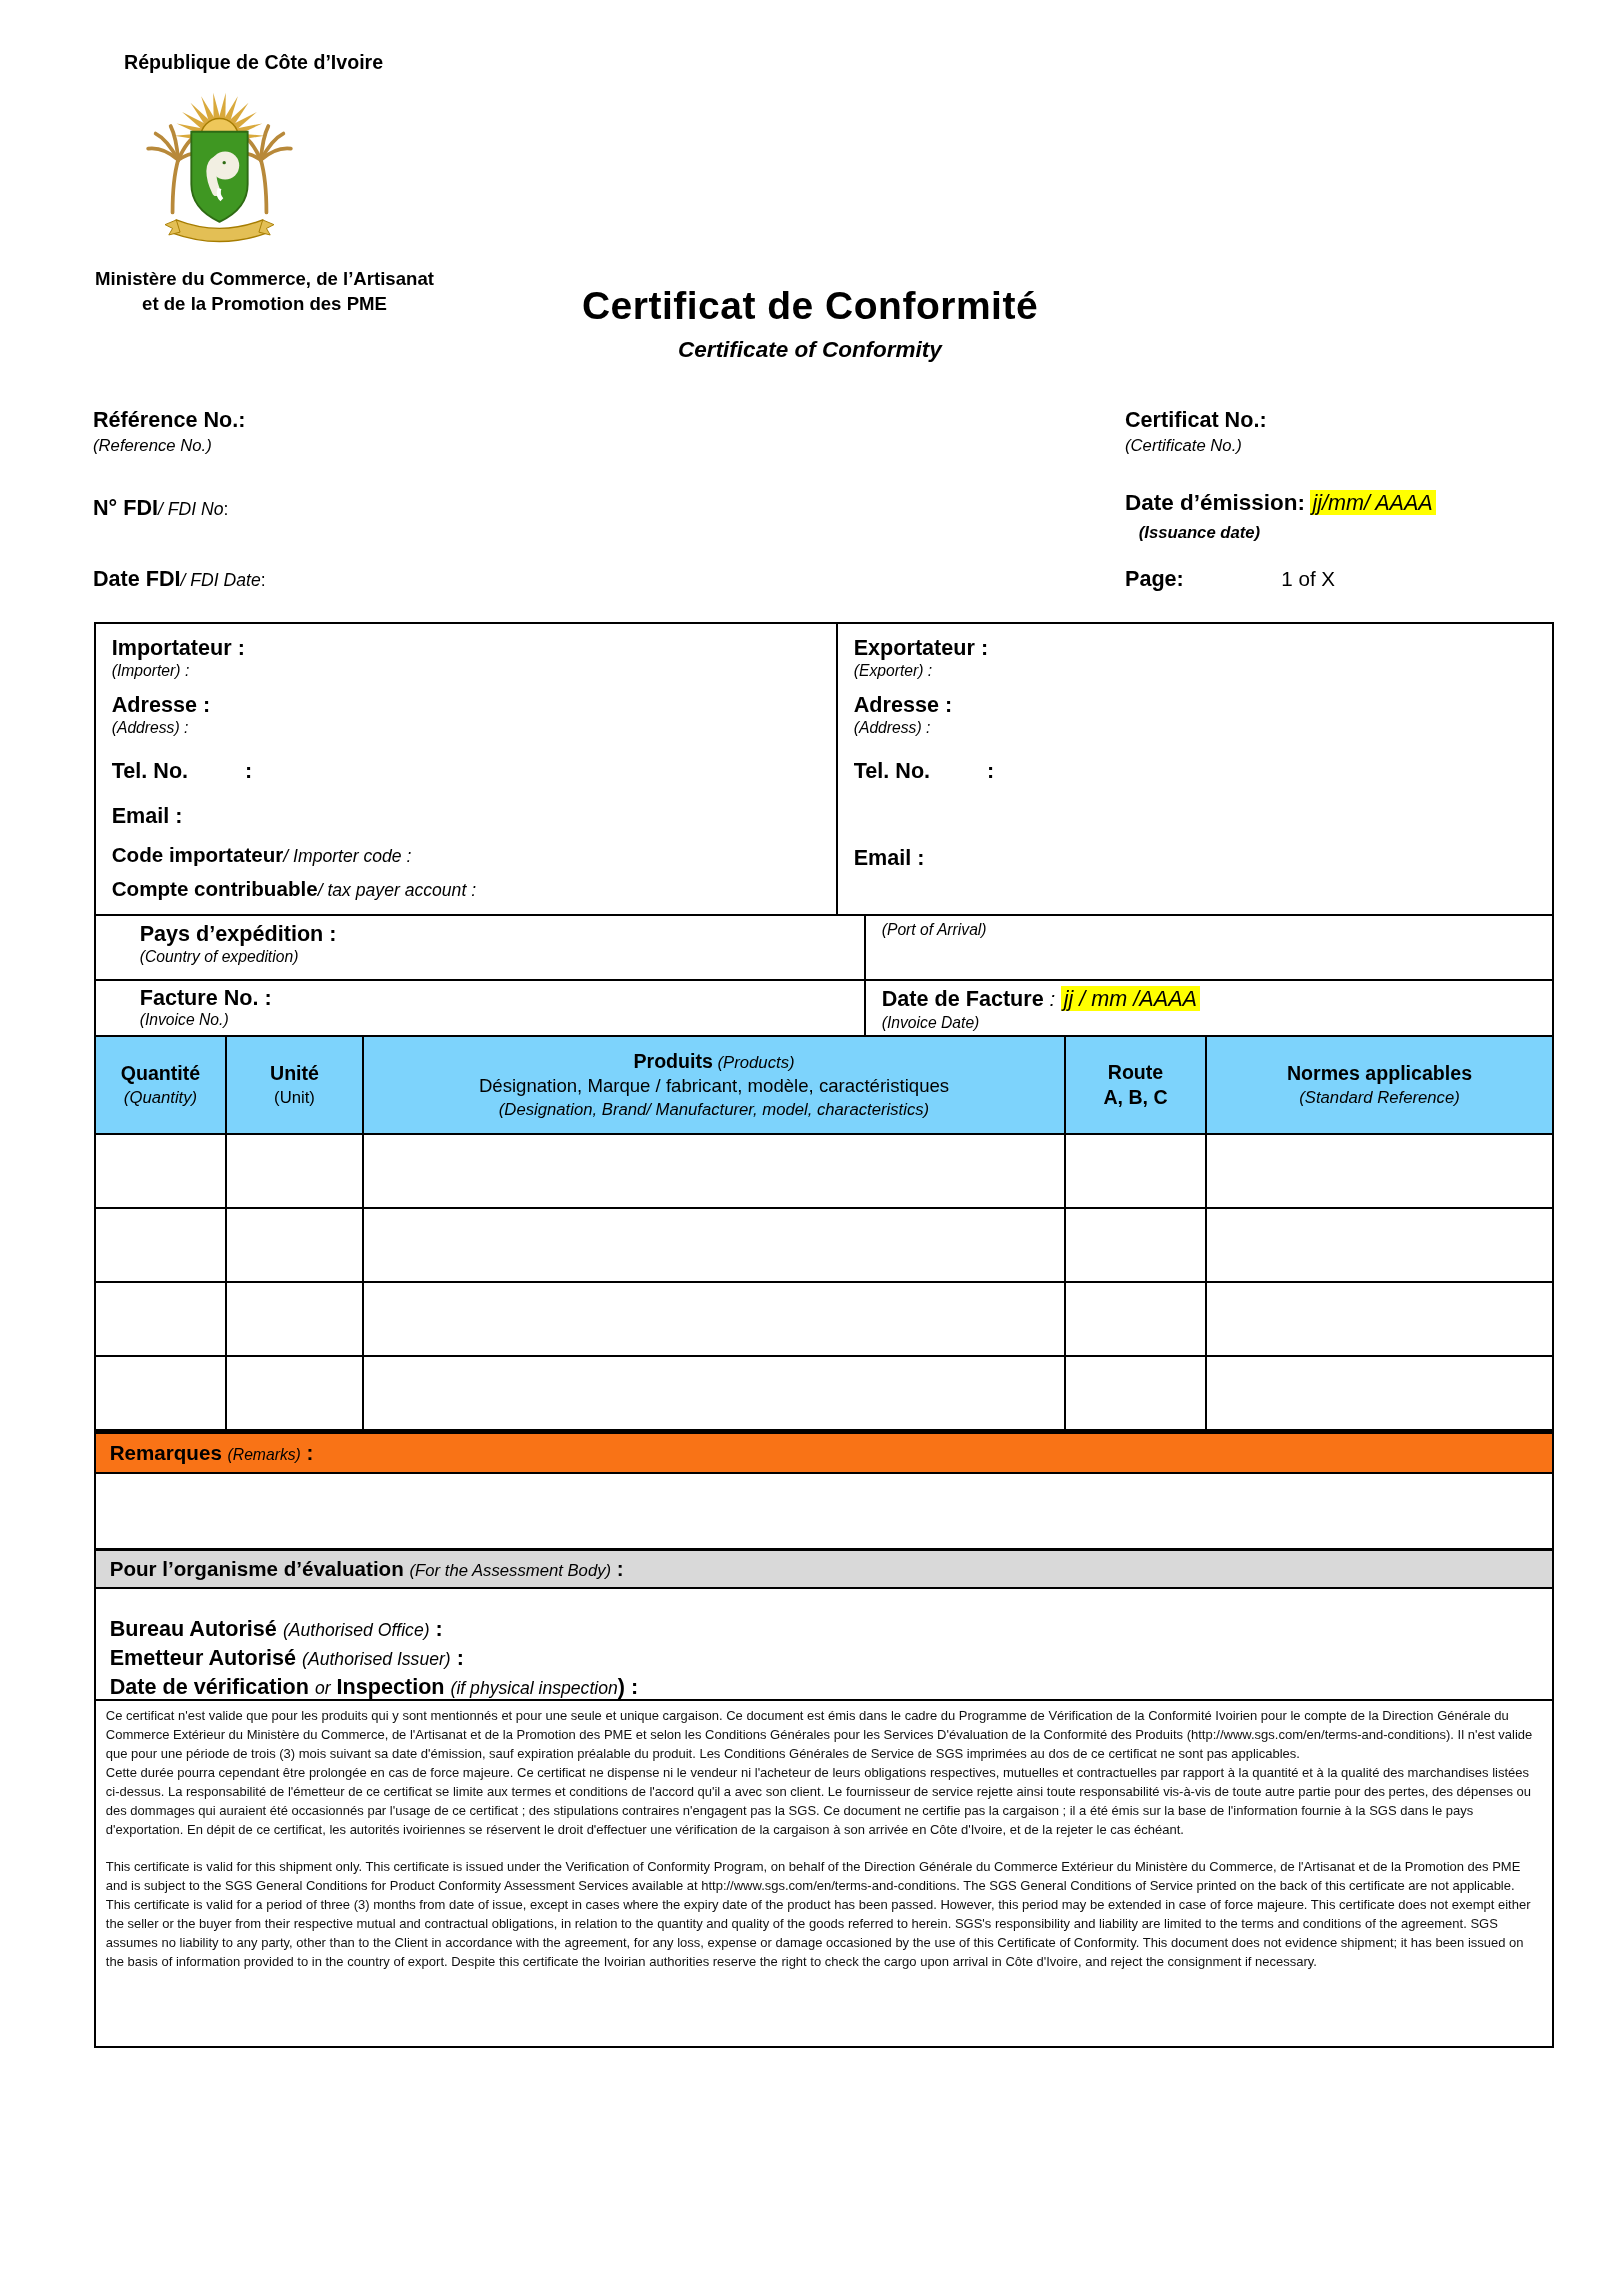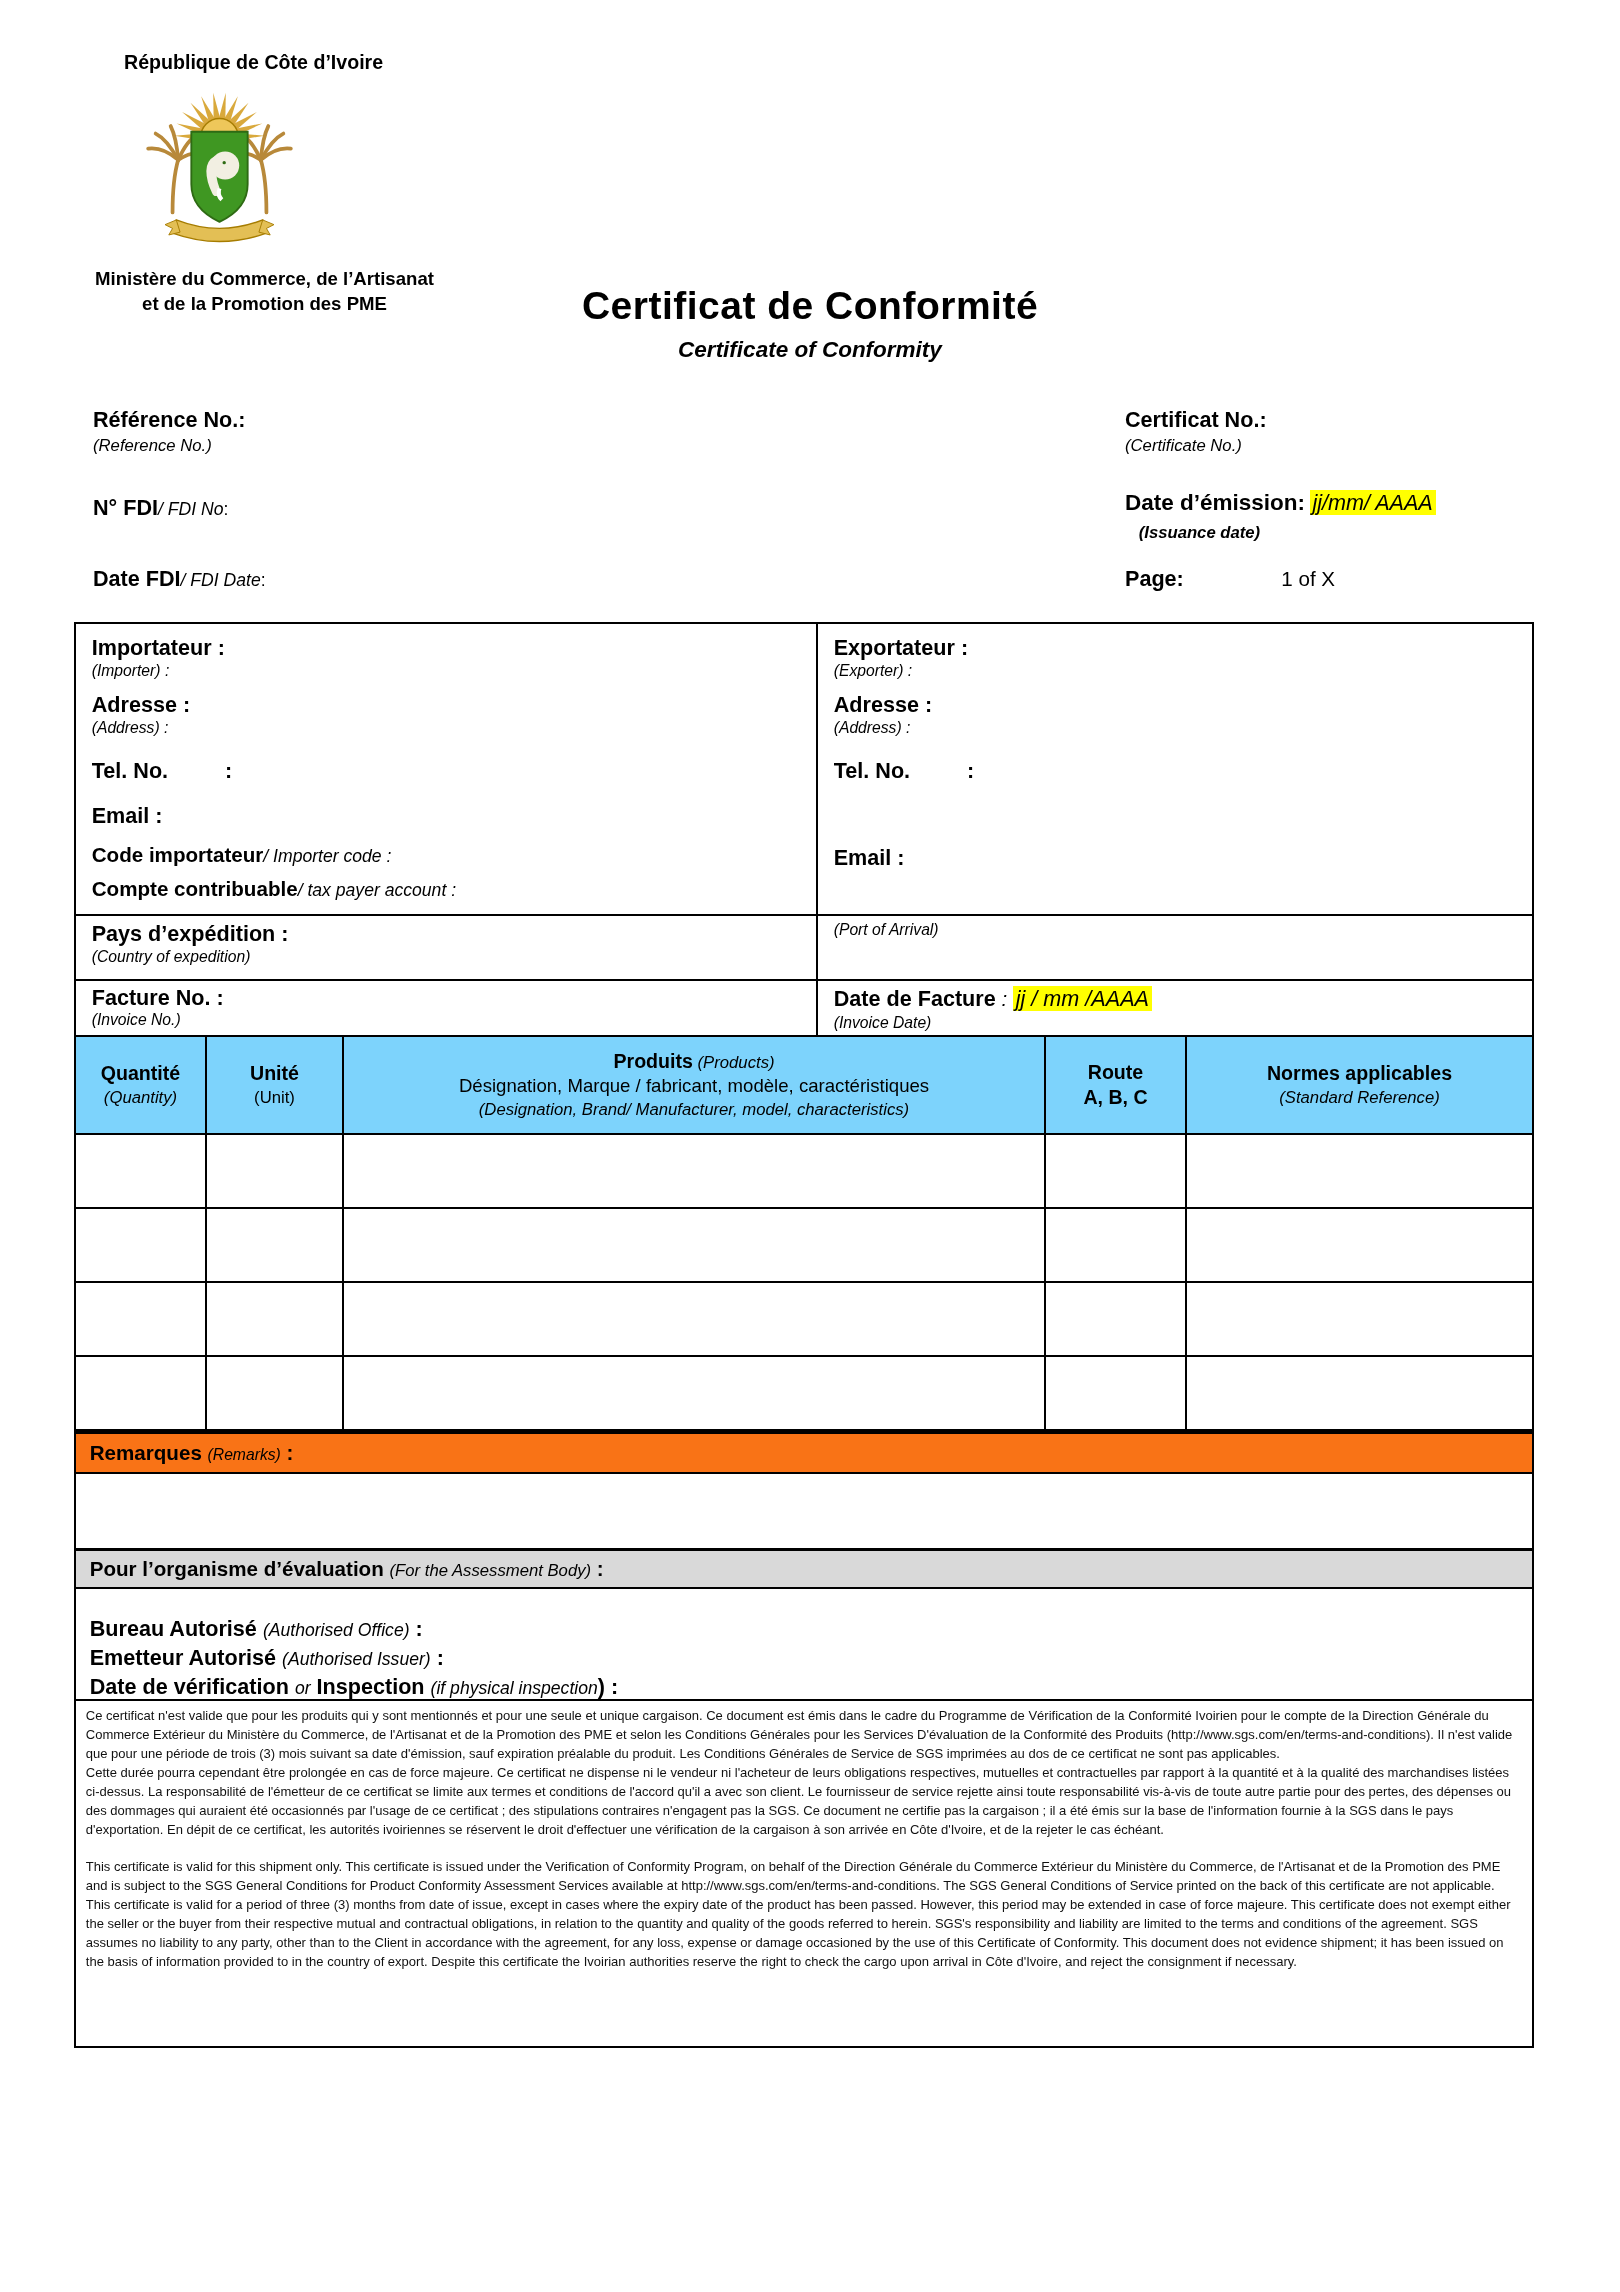--- a/index.html
+++ b/index.html
@@ -31,32 +31,32 @@
   .ref-sub   { font-size:16.7px; font-style:italic; }
   .ref-line-lbl { font-size:21.6px; font-weight:bold; }
   .ref-line-it  { font-size:17.6px; font-style:italic; }
   .ref-line-tail{ font-size:17.6px; }
   .issuance-lbl { font-size:22.5px; font-weight:bold; }
   .issuance-val { font-size:21.6px; font-style:italic; }
   .issuance-sub { font-size:16.7px; font-weight:bold; font-style:italic; }
   .page-val { font-size:20.6px; margin-left:93px; }
 
   
-  .stack { position:absolute; left:74px; top:622px; width:1460px; }
+  .stack { position:absolute; left:94px; top:622px; width:1460px; }
   .row-parties { display:flex; height:294px; border:2.9px solid #000; }
   .cell-importer { width:742px; border-right:2.9px solid #000; padding:9.8px 15.7px; }
   .cell-exporter { flex:1; padding:9.8px 15.7px; }
   .fld-lbl  { font-size:21.6px; font-weight:bold; line-height:27.4px; }
   .fld-sub  { font-size:15.7px; font-style:italic; line-height:19.6px; }
   .inline-it{ font-size:17.6px; font-style:italic; font-weight:normal; }
   .colon-gap{ display:inline-block; margin-left:57px; }
 
   .row-expedition { display:flex; height:65px; border:2.9px solid #000; border-top:0; }
   .row-invoice    { display:flex; height:56px; border:2.9px solid #000; border-top:0; }
-  .cell-half-l { width:742px; border-right:2.9px solid #000; padding:3.9px 15.7px; }
+  .cell-half-l { width:742px; border-right:2.9px solid #000; padding:3.9px 15.7px;margin-left:28px; }
   .cell-half-r { flex:1; padding:3.9px 15.7px; }
 
   
   .products-header { display:flex; height:98px; border:2.9px solid #000; border-top:0;
                      background:#7dd3fc; text-align:center; }
   .ph-cell { border-right:2px solid #000; display:flex; flex-direction:column;
              justify-content:center; padding:3.9px 5.9px; }
   .ph-cell:last-child { border-right:0; }
   .ph-main { font-size:19.6px; font-weight:bold; line-height:25.5px; }
   .ph-sub  { font-size:16.7px; line-height:21.6px; }

